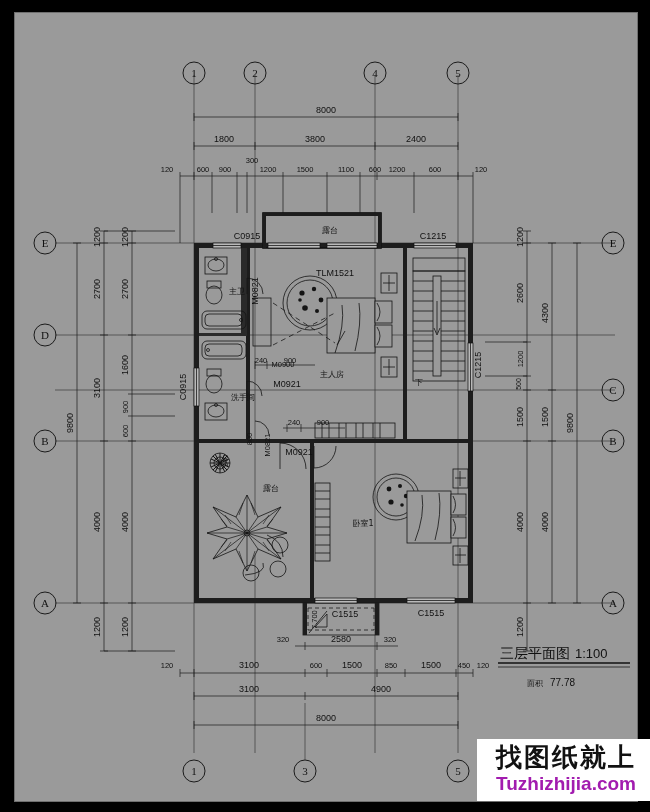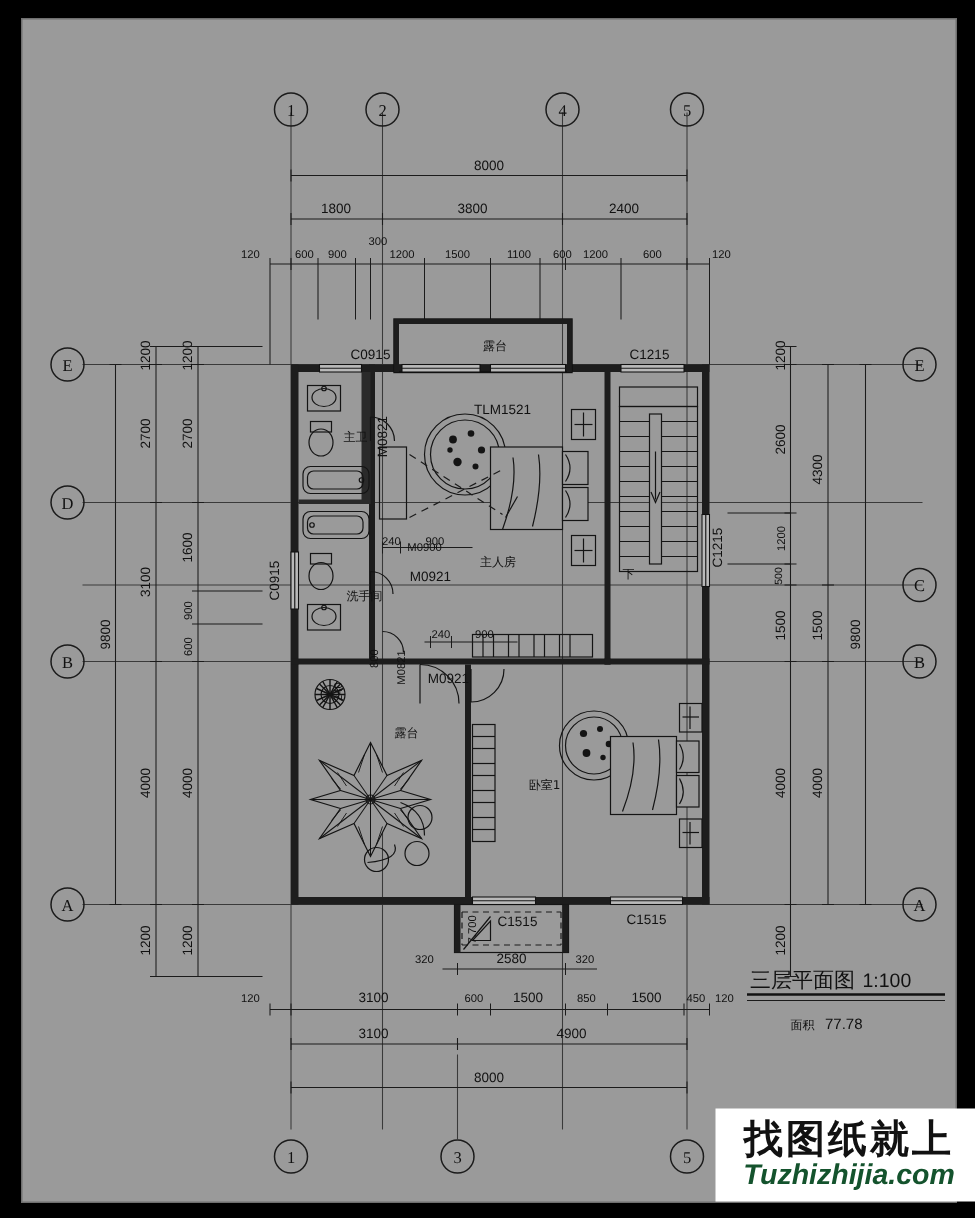--- a/index.html
+++ b/index.html
@@ -18,22 +18,22 @@
   .glass{fill:#b9b9b9;stroke:#111;stroke-width:0.7;}
   .txt{font-family:"Liberation Sans",sans-serif;fill:#111;font-size:9px;}
   .txts{font-family:"Liberation Sans",sans-serif;fill:#111;font-size:7.5px;}
   .txtt{font-family:"Liberation Sans",sans-serif;fill:#111;font-size:7px;}
   .cn{font-family:"DejaVu Sans",sans-serif;fill:#111;font-size:8px;}
   .cnb{font-family:"DejaVu Sans",sans-serif;fill:#111;font-size:14px;}
   .bub{fill:none;stroke:#1b1b1b;stroke-width:1;}
   .bubt{font-family:"Liberation Serif",serif;fill:#111;font-size:11px;text-anchor:middle;}
   #wm{position:absolute;left:462px;top:726px;width:178px;height:62px;background:#fff;
       display:flex;flex-direction:column;align-items:center;justify-content:center;}
-  #wm .l1{font-family:Liberation Sans, sans-serif;font-size:26px;font-weight:bold;color:#111;letter-spacing:2px;line-height:1;}
-  #wm .l2{font-family:"Liberation Sans",sans-serif;font-size:19px;font-weight:bold;color:#14532d;line-height:1.1;margin-top:2px;font-style:italic;}
+  #wm .l1{font-family:Liberation Mono, monospace;font-size:26px;font-weight:bold;color:#111;letter-spacing:2px;line-height:1;}
+  #wm .l2{font-family:"Liberation Sans",sans-serif;font-size:19px;font-weight:bold;color:#a21caf;line-height:1.1;margin-top:2px;}
 </style>
 </head>
 <body>
 
 <div id="sheet">
   <div id="paper">
 
   <svg width="622" height="788" viewBox="0 0 622 788">
 
     <g>

